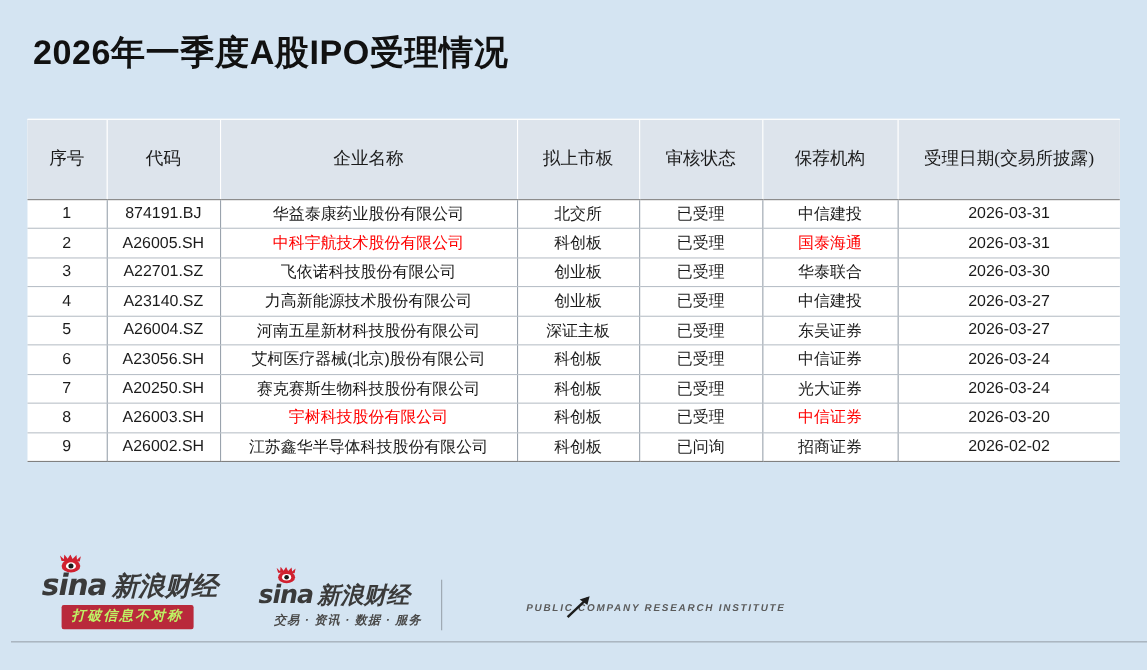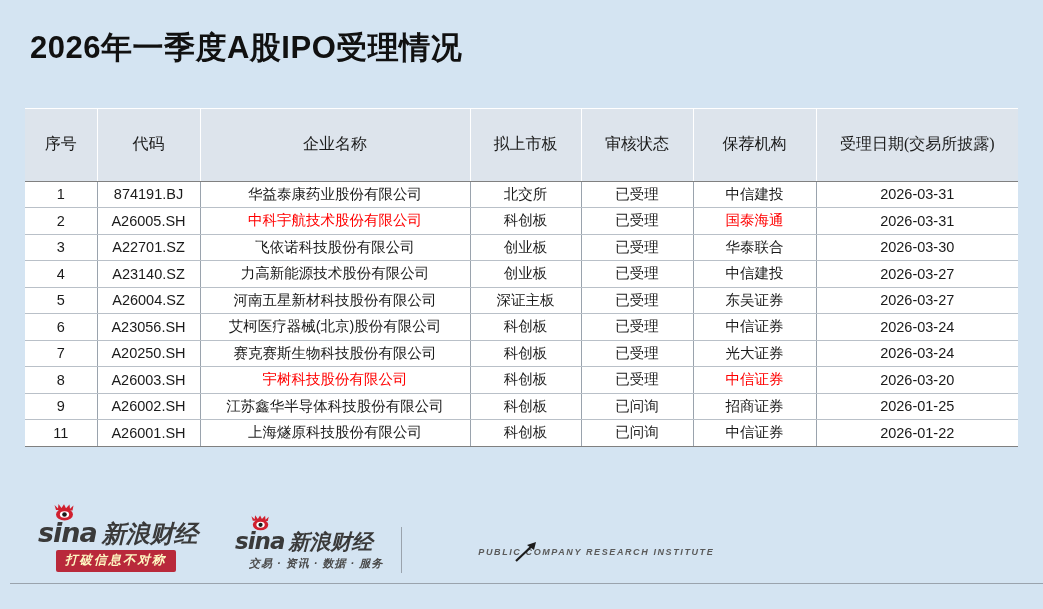--- a/index.html
+++ b/index.html
@@ -154,21 +154,21 @@
     position: absolute;
     left: 16px;
     top: -15px;
     width: 22px;
     height: 17px;
   }
   .tagline-banner {
     margin-top: 4px;
     margin-left: 18px;
     background: #b9293b;
-    color: #fef9c3;
+    color: #bef264;
     font-size: 12.5px;
     font-weight: bold;
     font-style: italic;
     letter-spacing: 2px;
     padding: 2px 9px 3px 9px;
     border-radius: 2px;
     display: inline-block;
     font-family: Liberation Mono, monospace;
   }
 
@@ -357,30 +357,21 @@
           <td class="cell-red" style="color: rgb(255, 0, 0);">中信证券</td>
           <td>2026-03-20</td>
         </tr>
         <tr>
           <td>9</td>
           <td>A26002.SH</td>
           <td>江苏鑫华半导体科技股份有限公司</td>
           <td>科创板</td>
           <td>已问询</td>
           <td>招商证券</td>
-          <td>2026-01-25</td>
-        </tr>
-        <tr>
-          <td>11</td>
-          <td>A26001.SH</td>
-          <td>上海燧原科技股份有限公司</td>
-          <td>科创板</td>
-          <td>已问询</td>
-          <td>中信证券</td>
-          <td>2026-01-22</td>
+          <td>2026-02-02</td>
         </tr>
       </tbody>
   </table>
 </div>
 
 <div class="footer">
 
   <div class="footer-rule"></div>
 
   <div class="logo-group-1">

